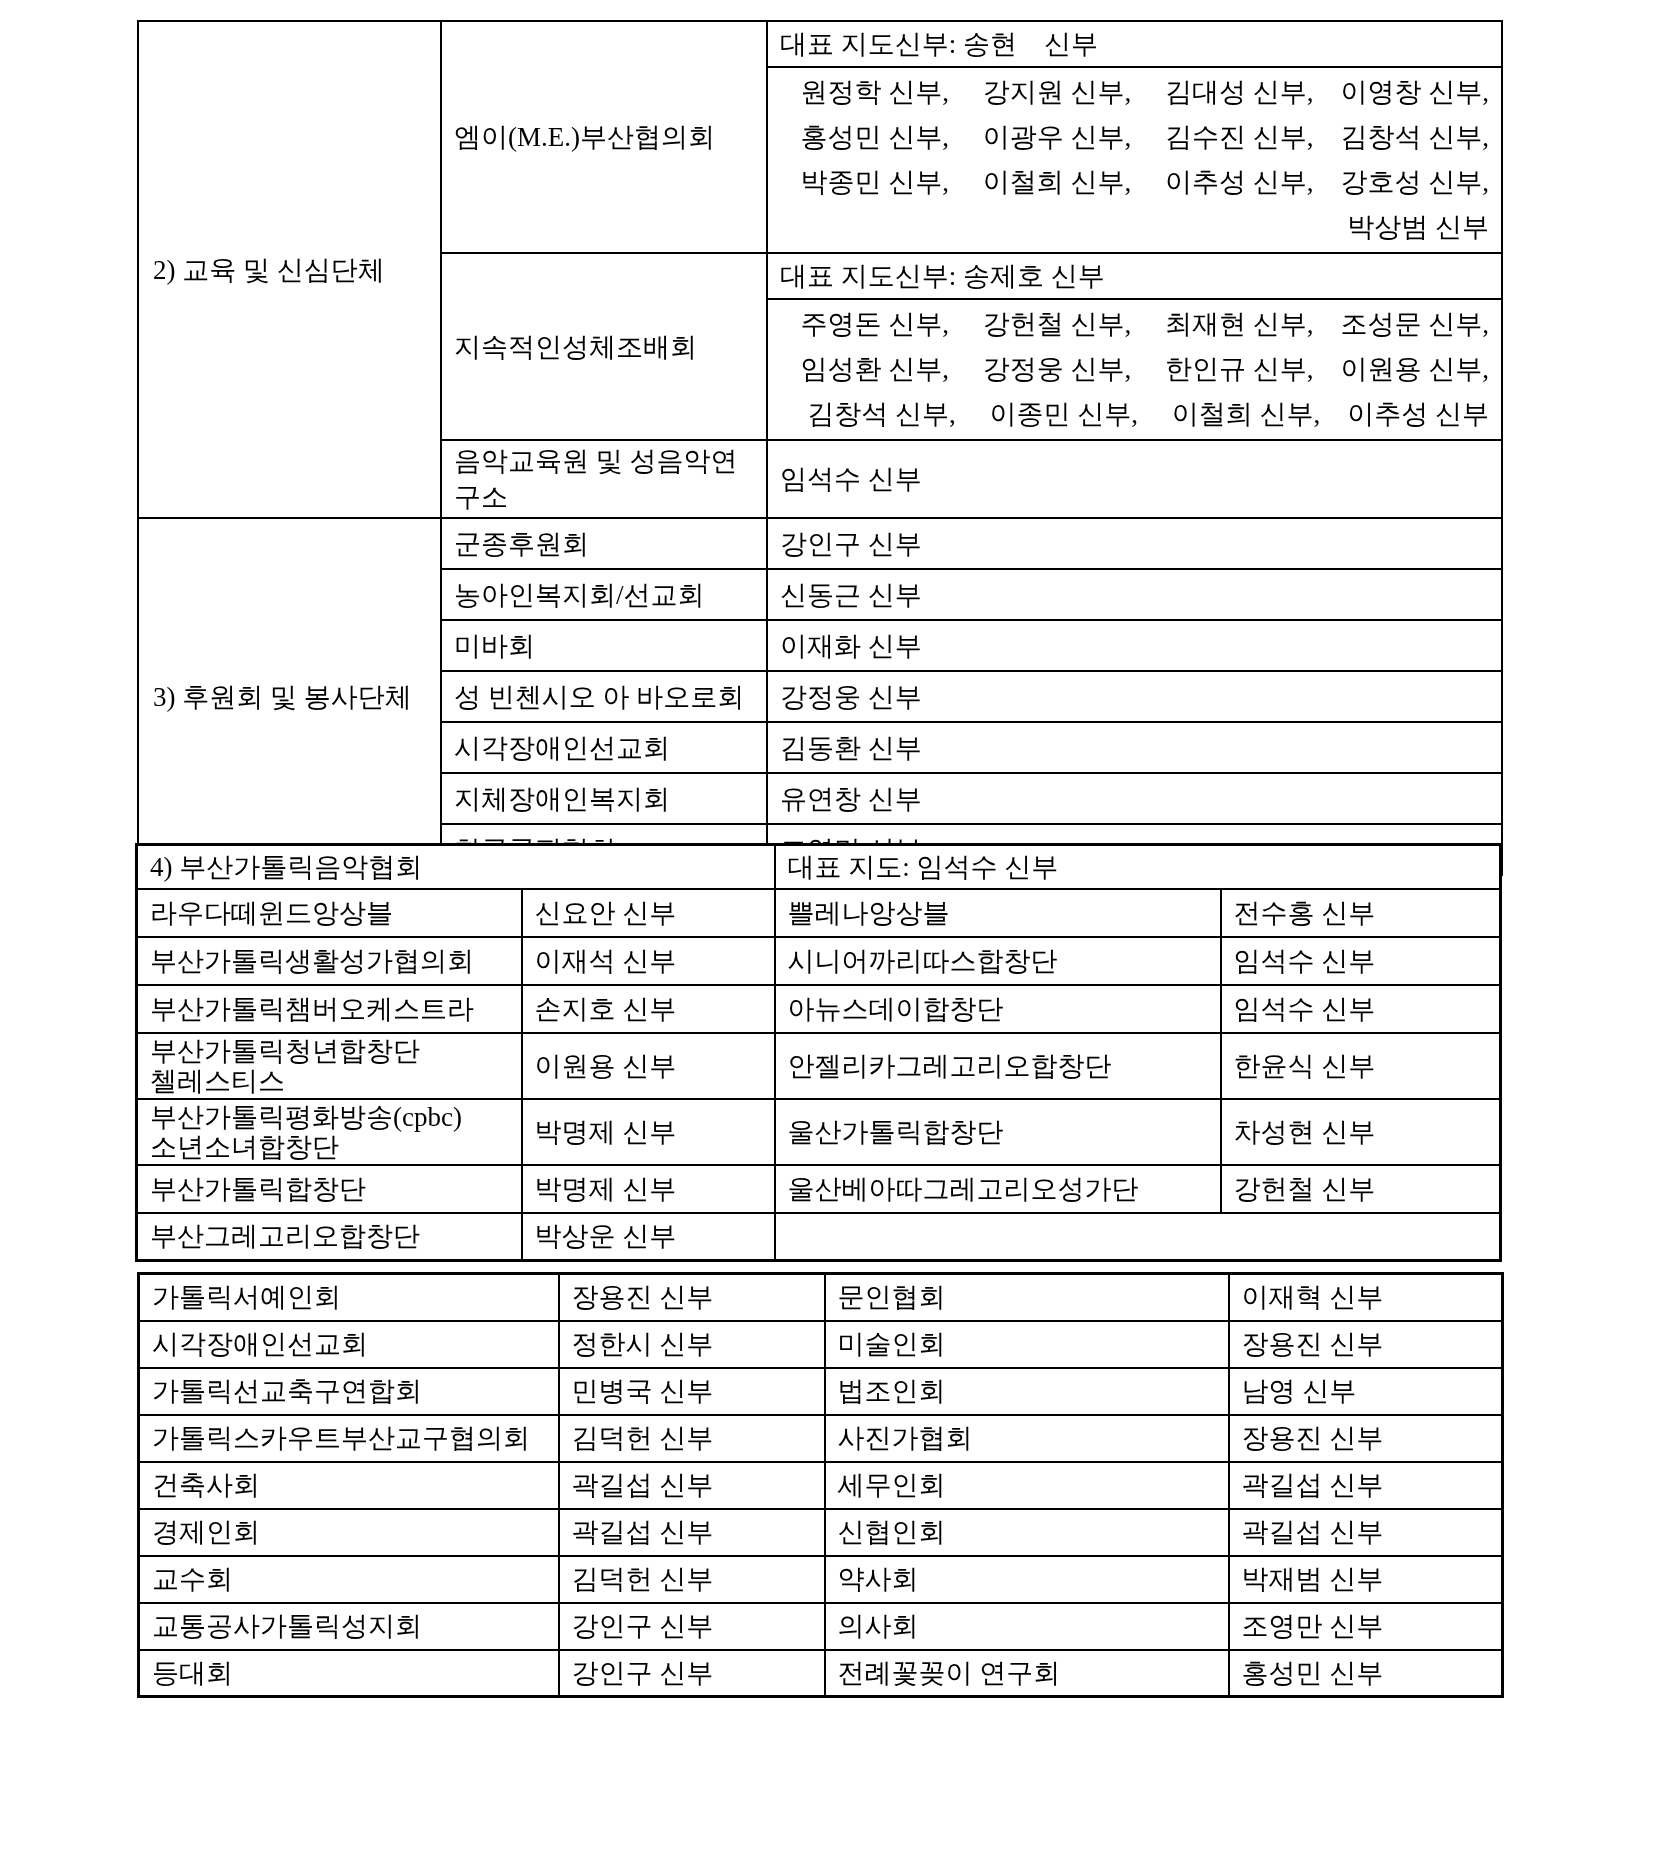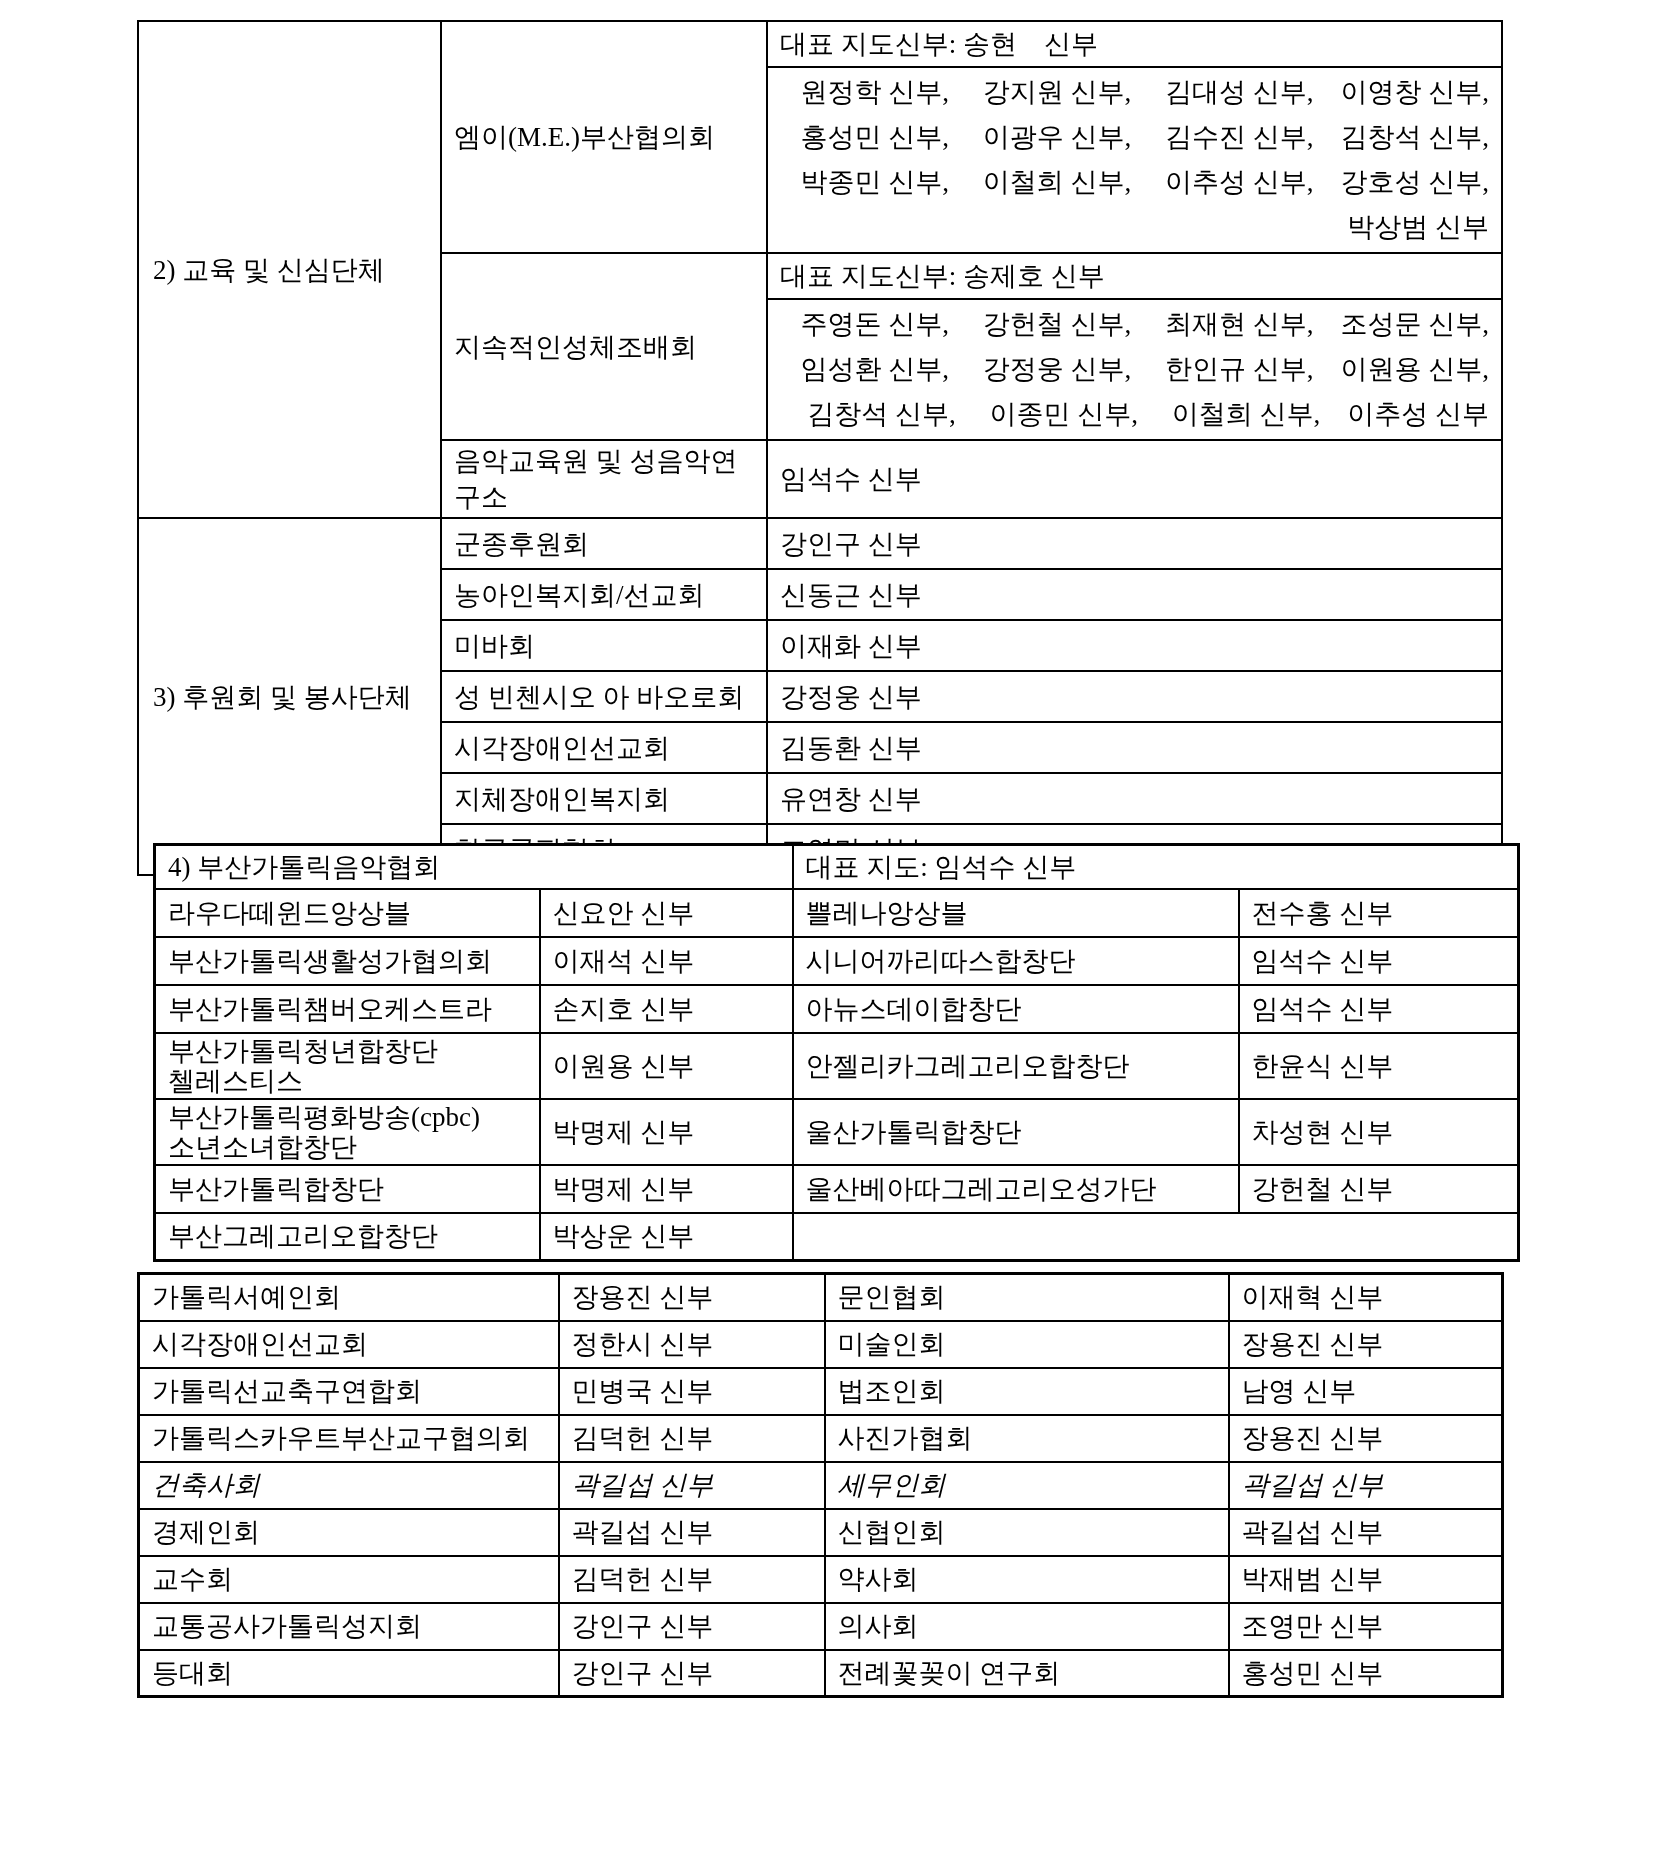--- a/index.html
+++ b/index.html
@@ -4,21 +4,21 @@
 <style>
   * { margin:0; padding:0; box-sizing:border-box; }
   html,body { background:#ffffff; }
   .page {
     position:relative; width:1653px; height:1867px; background:#ffffff; color:#000000;
     font-family:"Liberation Serif","DejaVu Serif",serif; font-size:27px;
   }
   table { border-collapse:collapse; table-layout:fixed; position:absolute; background:#fff; }
   td { border:2px solid #000; padding:2px 12px; vertical-align:middle; overflow:hidden; }
   .t1 { left:137px; top:20px;  width:1364px; border:2px solid #000; }
-  .t4 { left:153px; top:843px; width:1364px; border:3px solid #000; }
+  .t4 { left:135px; top:843px; width:1364px; border:3px solid #000; }
   .t5 { left:137px; top:1272px;width:1364px; border:3px solid #000; }
   .pre { white-space:pre; }
   .members { vertical-align:middle;text-align:right; }
   .members div { line-height:45px; white-space:pre; }
   .two-line { white-space:pre-line; line-height:30px; }
   .cat { padding-left:14px; }
   .title-cell { white-space:pre; }
 </style>
 </head>
 <body>
@@ -178,21 +178,21 @@
           <td>민병국 신부</td>
           <td>법조인회</td>
           <td>남영 신부</td>
         </tr>
         <tr style="height: 47px;">
           <td>가톨릭스카우트부산교구협의회</td>
           <td>김덕헌 신부</td>
           <td>사진가협회</td>
           <td>장용진 신부</td>
         </tr>
-        <tr style="height: 47px; font-style: italic;">
+        <tr style="height: 47px;">
           <td>건축사회</td>
           <td>곽길섭 신부</td>
           <td>세무인회</td>
           <td>곽길섭 신부</td>
         </tr>
         <tr style="height: 47px;">
           <td>경제인회</td>
           <td>곽길섭 신부</td>
           <td>신협인회</td>
           <td>곽길섭 신부</td>

